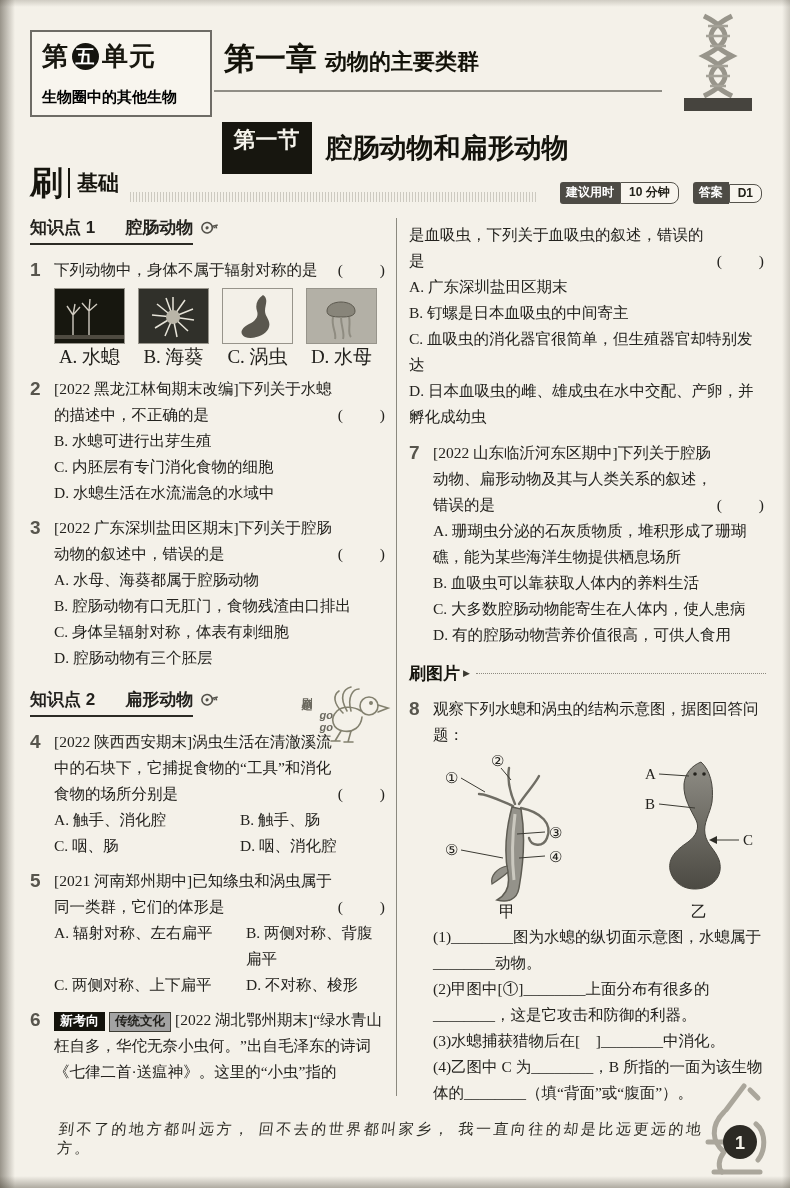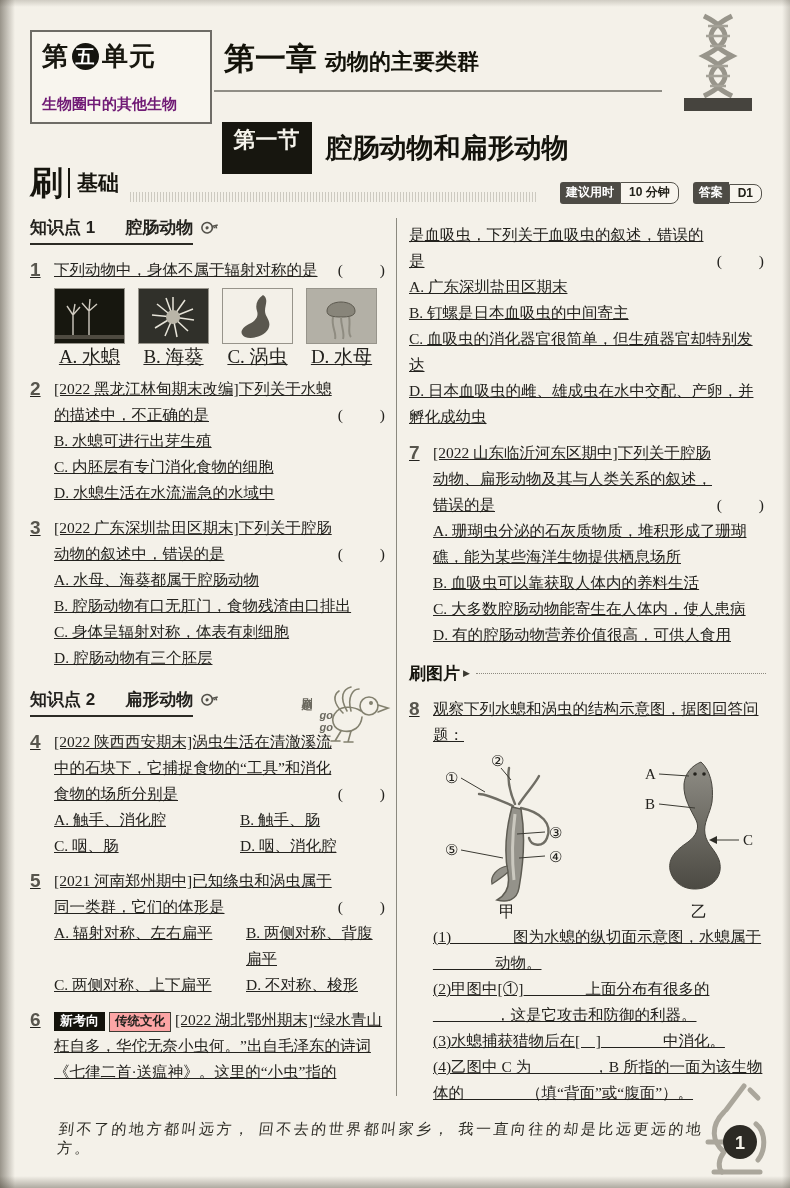--- a/index.html
+++ b/index.html
@@ -8,21 +8,21 @@
   
   .edge-left{position:absolute;left:0;top:0;width:15px;height:100%;background:linear-gradient(90deg,rgba(62,56,44,.5),rgba(62,56,44,0));z-index:9;}
   .edge-bottom{position:absolute;left:0;bottom:0;width:100%;height:12px;background:linear-gradient(0deg,rgba(62,56,44,.38),rgba(62,56,44,0));z-index:9;}
   .edge-right{position:absolute;right:0;top:0;width:8px;height:100%;background:linear-gradient(-90deg,rgba(62,56,44,.22),rgba(62,56,44,0));z-index:9;}
   .edge-top{position:absolute;left:0;top:0;width:100%;height:7px;background:linear-gradient(180deg,rgba(62,56,44,.2),rgba(62,56,44,0));z-index:9;}
 
   
   .unit-box{position:absolute;left:30px;top:30px;width:182px;border:2px solid #6e6c66;background:#f8f5ee;padding:7px 10px 8px;box-sizing:border-box;}
   .unit-line1{font:bold 26px "Liberation Sans",sans-serif;letter-spacing:1px;display:flex;align-items:center;gap:3px;color:#18170f;}
   .unit-num{display:inline-flex;align-items:center;justify-content:center;width:27px;height:27px;border-radius:50%;background:#15140f;color:#fff;font-size:19px;}
-  .unit-line2{font:bold 15px "Liberation Sans",sans-serif;margin-top:21px;color:#701a75;}
+  .unit-line2{font:bold 15px "Liberation Sans",sans-serif;margin-top:14px;color:#000000;}
   .chapter{position:absolute;left:224px;top:38px;white-space:nowrap;}
   .chapter-label{font:bold 31px "Liberation Sans",sans-serif;color:#131209;}
   .chapter-title{font:bold 22px "Liberation Sans",sans-serif;margin-left:8px;color:#131209;}
   .chapter-rule{position:absolute;left:214px;top:90px;width:448px;height:2px;background:#8f8d85;}
   .dna{position:absolute;left:682px;top:12px;}
   .section-row{position:absolute;left:0;top:122px;width:100%;text-align:center;}
   .sec-badge{display:inline-block;background:#17160f;color:#f6f4ec;font:bold 22px "Liberation Sans",sans-serif;padding:3px 12px 19px;vertical-align:middle;}
   .sec-title{font:bold 27px "Liberation Sans",sans-serif;margin-left:10px;vertical-align:middle;color:#14130c;}
   .texture-band{position:absolute;left:130px;top:192px;width:408px;height:10px;background:repeating-linear-gradient(90deg,#b7b4aa 0 1px,transparent 1px 3px);opacity:.65;}
   .meta{position:absolute;top:182px;right:28px;display:flex;gap:14px;align-items:center;font-family:"Liberation Sans",sans-serif;}
@@ -45,39 +45,39 @@
   .kp-inner{display:inline-block;border-bottom:2.5px solid #2c2b24;padding-bottom:2px;}
   .kp-label{font:bold 17px "Liberation Sans",sans-serif;}
   .kp-title{font:bold 17px "Liberation Sans",sans-serif;margin-left:30px;}
   .key-icon{margin-left:6px;vertical-align:-3px;}
   .bp{display:flex;align-items:center;margin:4px 0 10px;}
   .bp-label{font:bold 17px "Liberation Sans",sans-serif;color:#16150e;}
   .bp-arrow{font-size:9px;margin-left:3px;color:#3a3930;}
   .bp-line{flex:1;border-top:1.5px dotted #8d8a80;margin-left:6px;}
 
   
-  .q{position:relative;display:flex;gap:7px;margin-bottom:9px;text-decoration:underline;}
+  .q{position:relative;display:flex;gap:7px;margin-bottom:9px;}
   .qnum{flex:0 0 17px;font:bold 19px "Liberation Sans",sans-serif;color:#57554d;line-height:25px;}
   .qbody{flex:1;position:relative;min-width:0;}
   .stem{position:relative;margin:0;padding-right:50px;}
   .stem.noparen{padding-right:0;}
   .paren{position:absolute;right:0;bottom:0;letter-spacing:2px;}
   .opt{margin:0;}
   .optgrid{display:grid;grid-template-columns:186px 1fr;}
   .stem-2line{min-height:52px;}
 
   
   .imgrow{display:flex;gap:13px;margin:5px 0 0;}
   .fig{width:71px;text-align:center;}
   .ph{display:block;width:69px;height:54px;border:1px solid #97948b;background:#ddd;}
   .cap{font-size:19px;line-height:21px;margin-top:2px;white-space:nowrap;}
 
   
   .bnew{display:inline-block;background:#14130c;color:#fff;border-radius:0;padding:0 6px 1px;font:bold 13px "Liberation Sans",sans-serif;}
-  .bcul{display:inline-block;border:1.5px solid #3d3c34;padding:0 5px 1px;font:bold 12.5px "Liberation Sans",sans-serif;background:#fca5a5;margin-right:4px;}
+  .bcul{display:inline-block;border:1.5px solid #3d3c34;padding:0 5px 1px;font:bold 12.5px "Liberation Sans",sans-serif;background:#a3a3a3;margin-right:4px;}
 
   .duck{position:absolute;right:-4px;top:520px;z-index:2;}
   .duck-txt{position:absolute;left:0;top:6px;font:bold 11px "Liberation Sans",sans-serif;color:#6b695f;writing-mode:vertical-rl;letter-spacing:2px;}
   .duck-go{position:absolute;left:14px;top:26px;font:italic bold 11px "Liberation Sans",sans-serif;color:#6b695f;width:20px;line-height:12px;text-align:right;}
 
   
   .diagram{position:relative;height:168px;margin:4px 0 4px;}
   .dlabel{font-size:15px;fill:#23221e;font-family:"Liberation Serif",serif;}
   .dcap{font-size:16px;fill:#23221e;font-family:"Liberation Serif",serif;}
 

